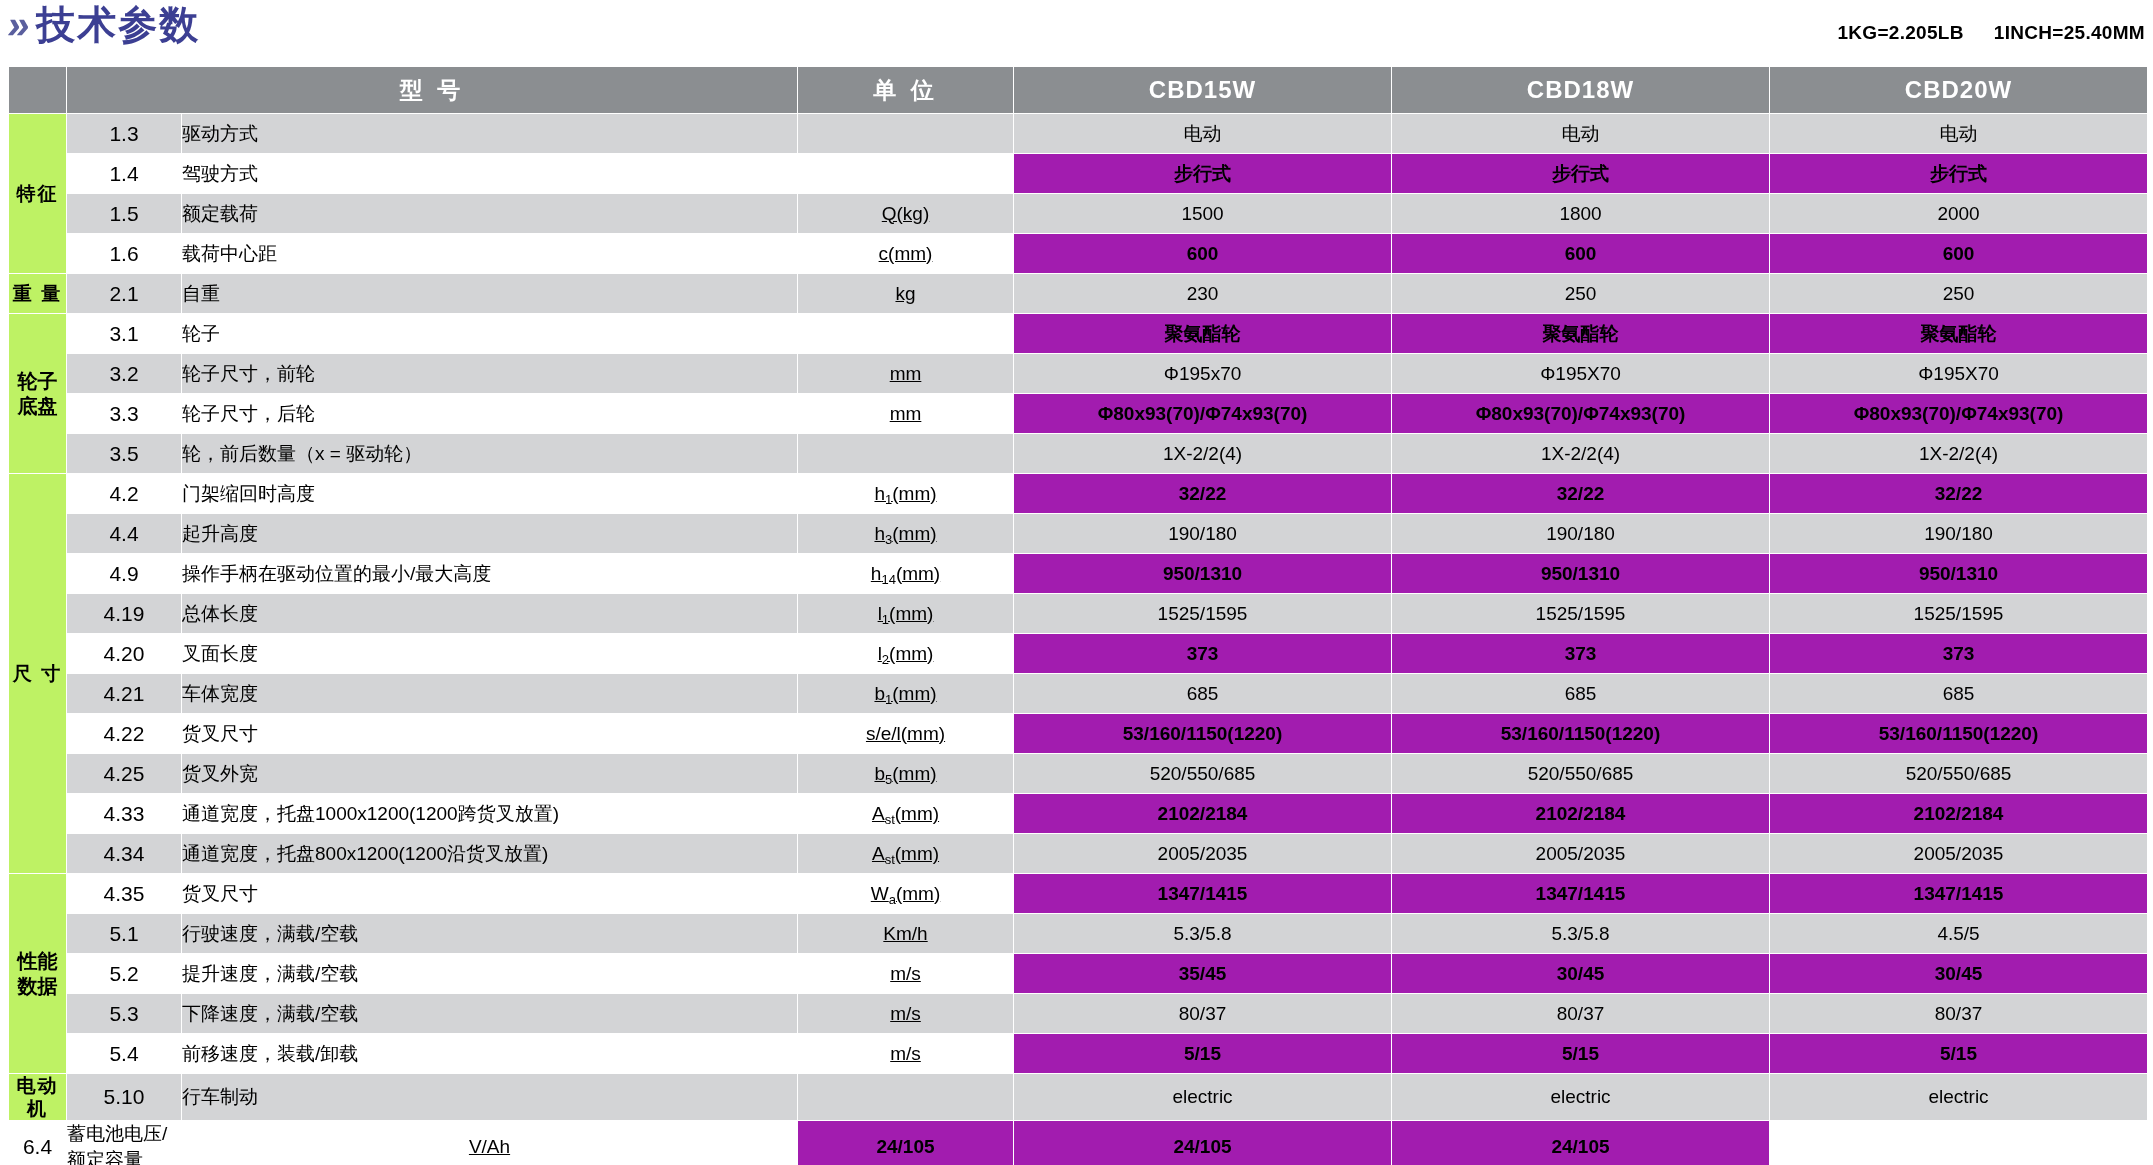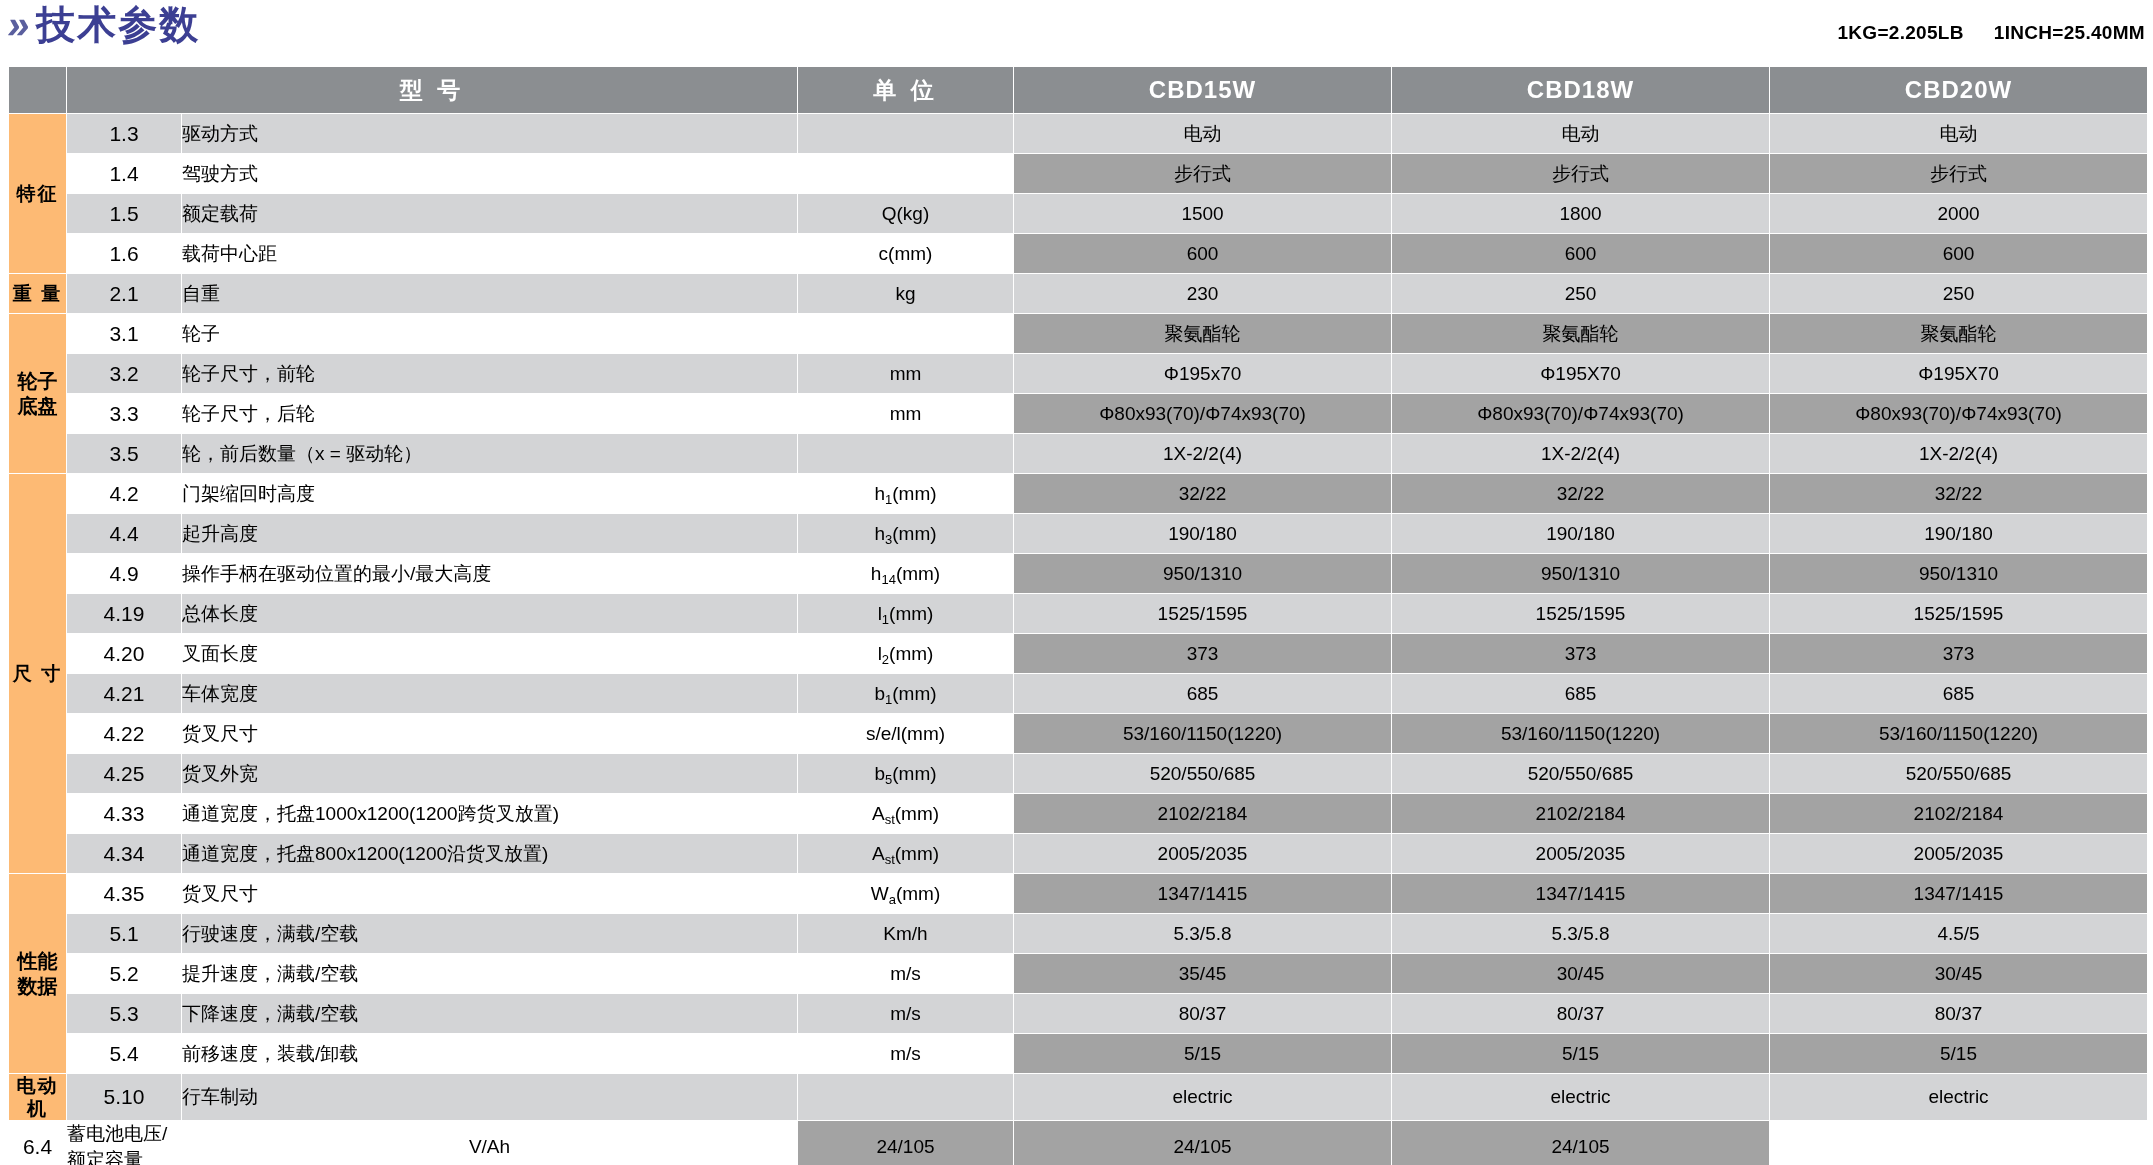--- a/index.html
+++ b/index.html
@@ -94,21 +94,21 @@
     letter-spacing: 1px;
     font-size: 24px;
   }
   thead th.blank-head {
     background: #8b8e91;
   }
 
   tbody tr { height: 40px; }
 
   td.cat {
-    background: #fdba74;
+    background: #bef264;
     color: #000;
     font-size: 19px;
     font-weight: 700;
     text-align: center;
     vertical-align: middle;
     letter-spacing: 2px;
     line-height: 1.22;
   }
   td.cat.small { font-size: 20px; letter-spacing: 0; }
 
@@ -120,39 +120,40 @@
   td.name {
     font-size: 19px;
     text-align: left;
     vertical-align: middle;
     padding-left: 18px;
   }
   td.unit {
     font-size: 19px;
     text-align: center;
     vertical-align: middle;
+    text-decoration: underline;
   }
   td.val {
     font-size: 19px;
     text-align: center;
     vertical-align: middle;
   }
 
   
   tr.shade td.num,
   tr.shade td.name,
   tr.shade td.unit,
   tr.shade td.val { background: #d3d4d6; }
 
   tr.plain td.num,
   tr.plain td.name,
   tr.plain td.unit,
   tr.plain td.val { background: #ffffff; }
 
-  tr.plain td.val { background: #a3a3a3; }
+  tr.plain td.val { background: #a21caf; font-weight: bold; }
   tr.shade td.val { background: #d3d4d6; }
 
   sub {
     font-size: 13px;
     vertical-align: baseline;
     position: relative;
     top: 4px;
   }
 </style>
 </head>

